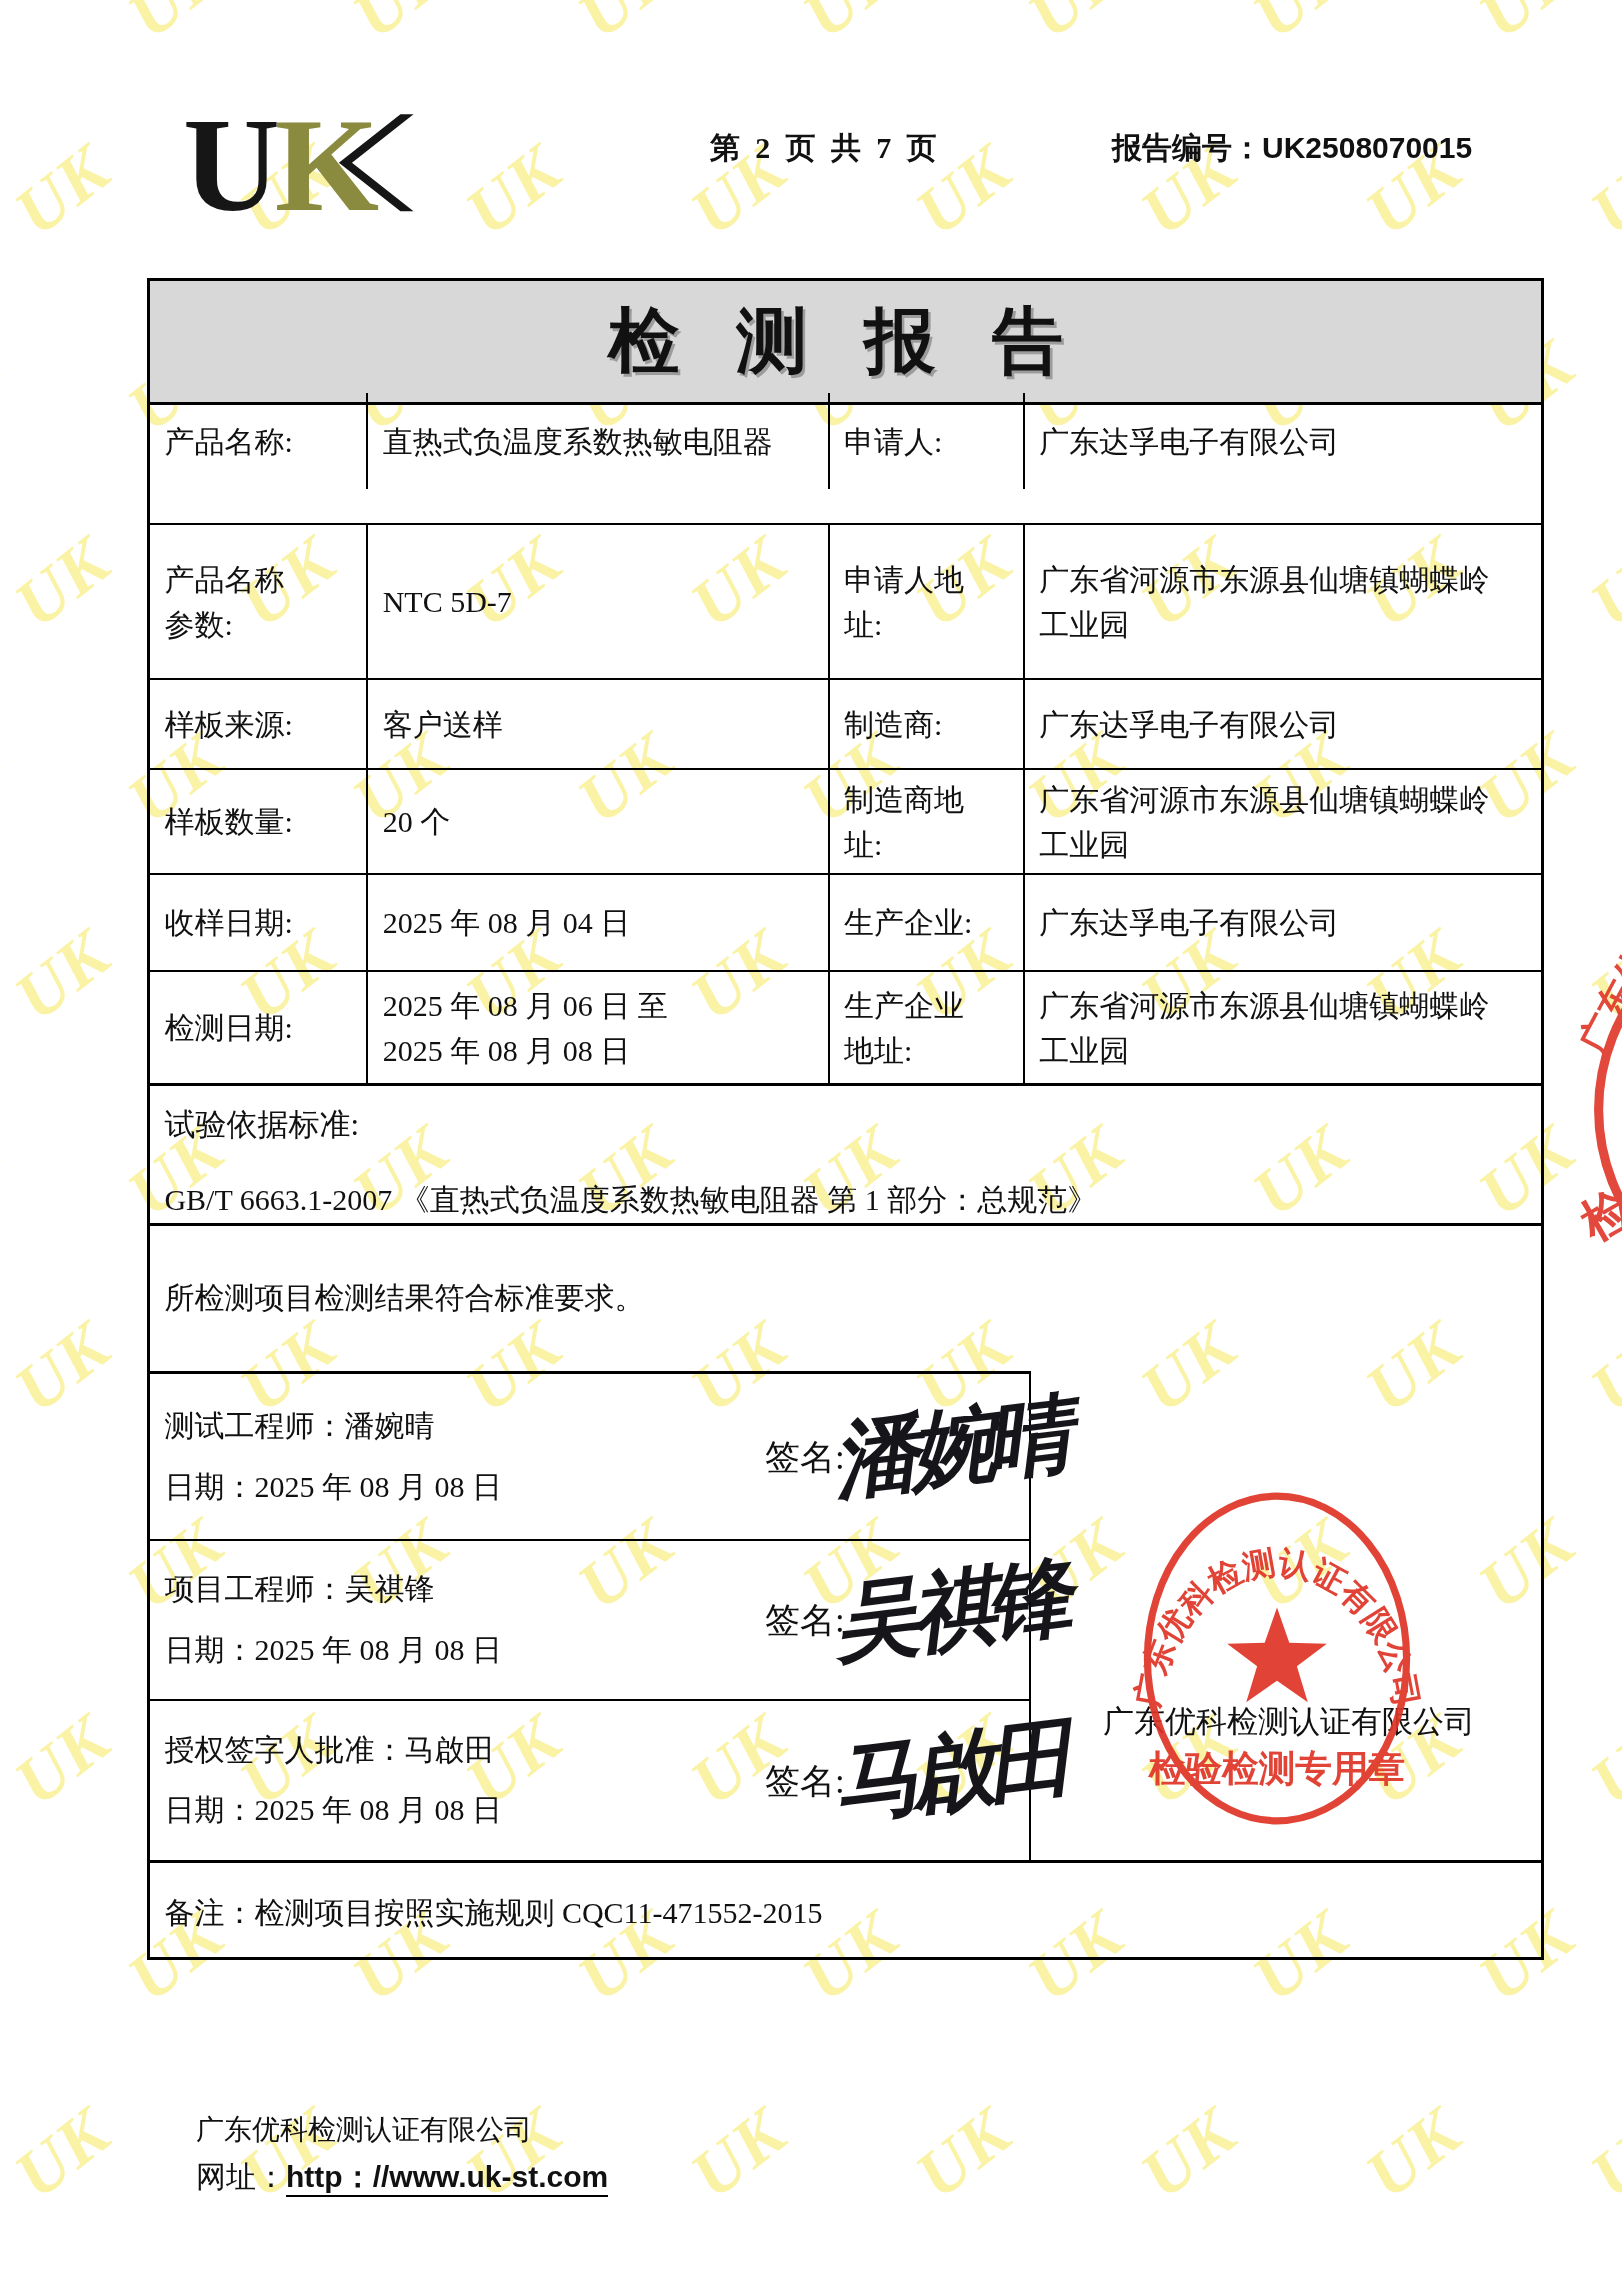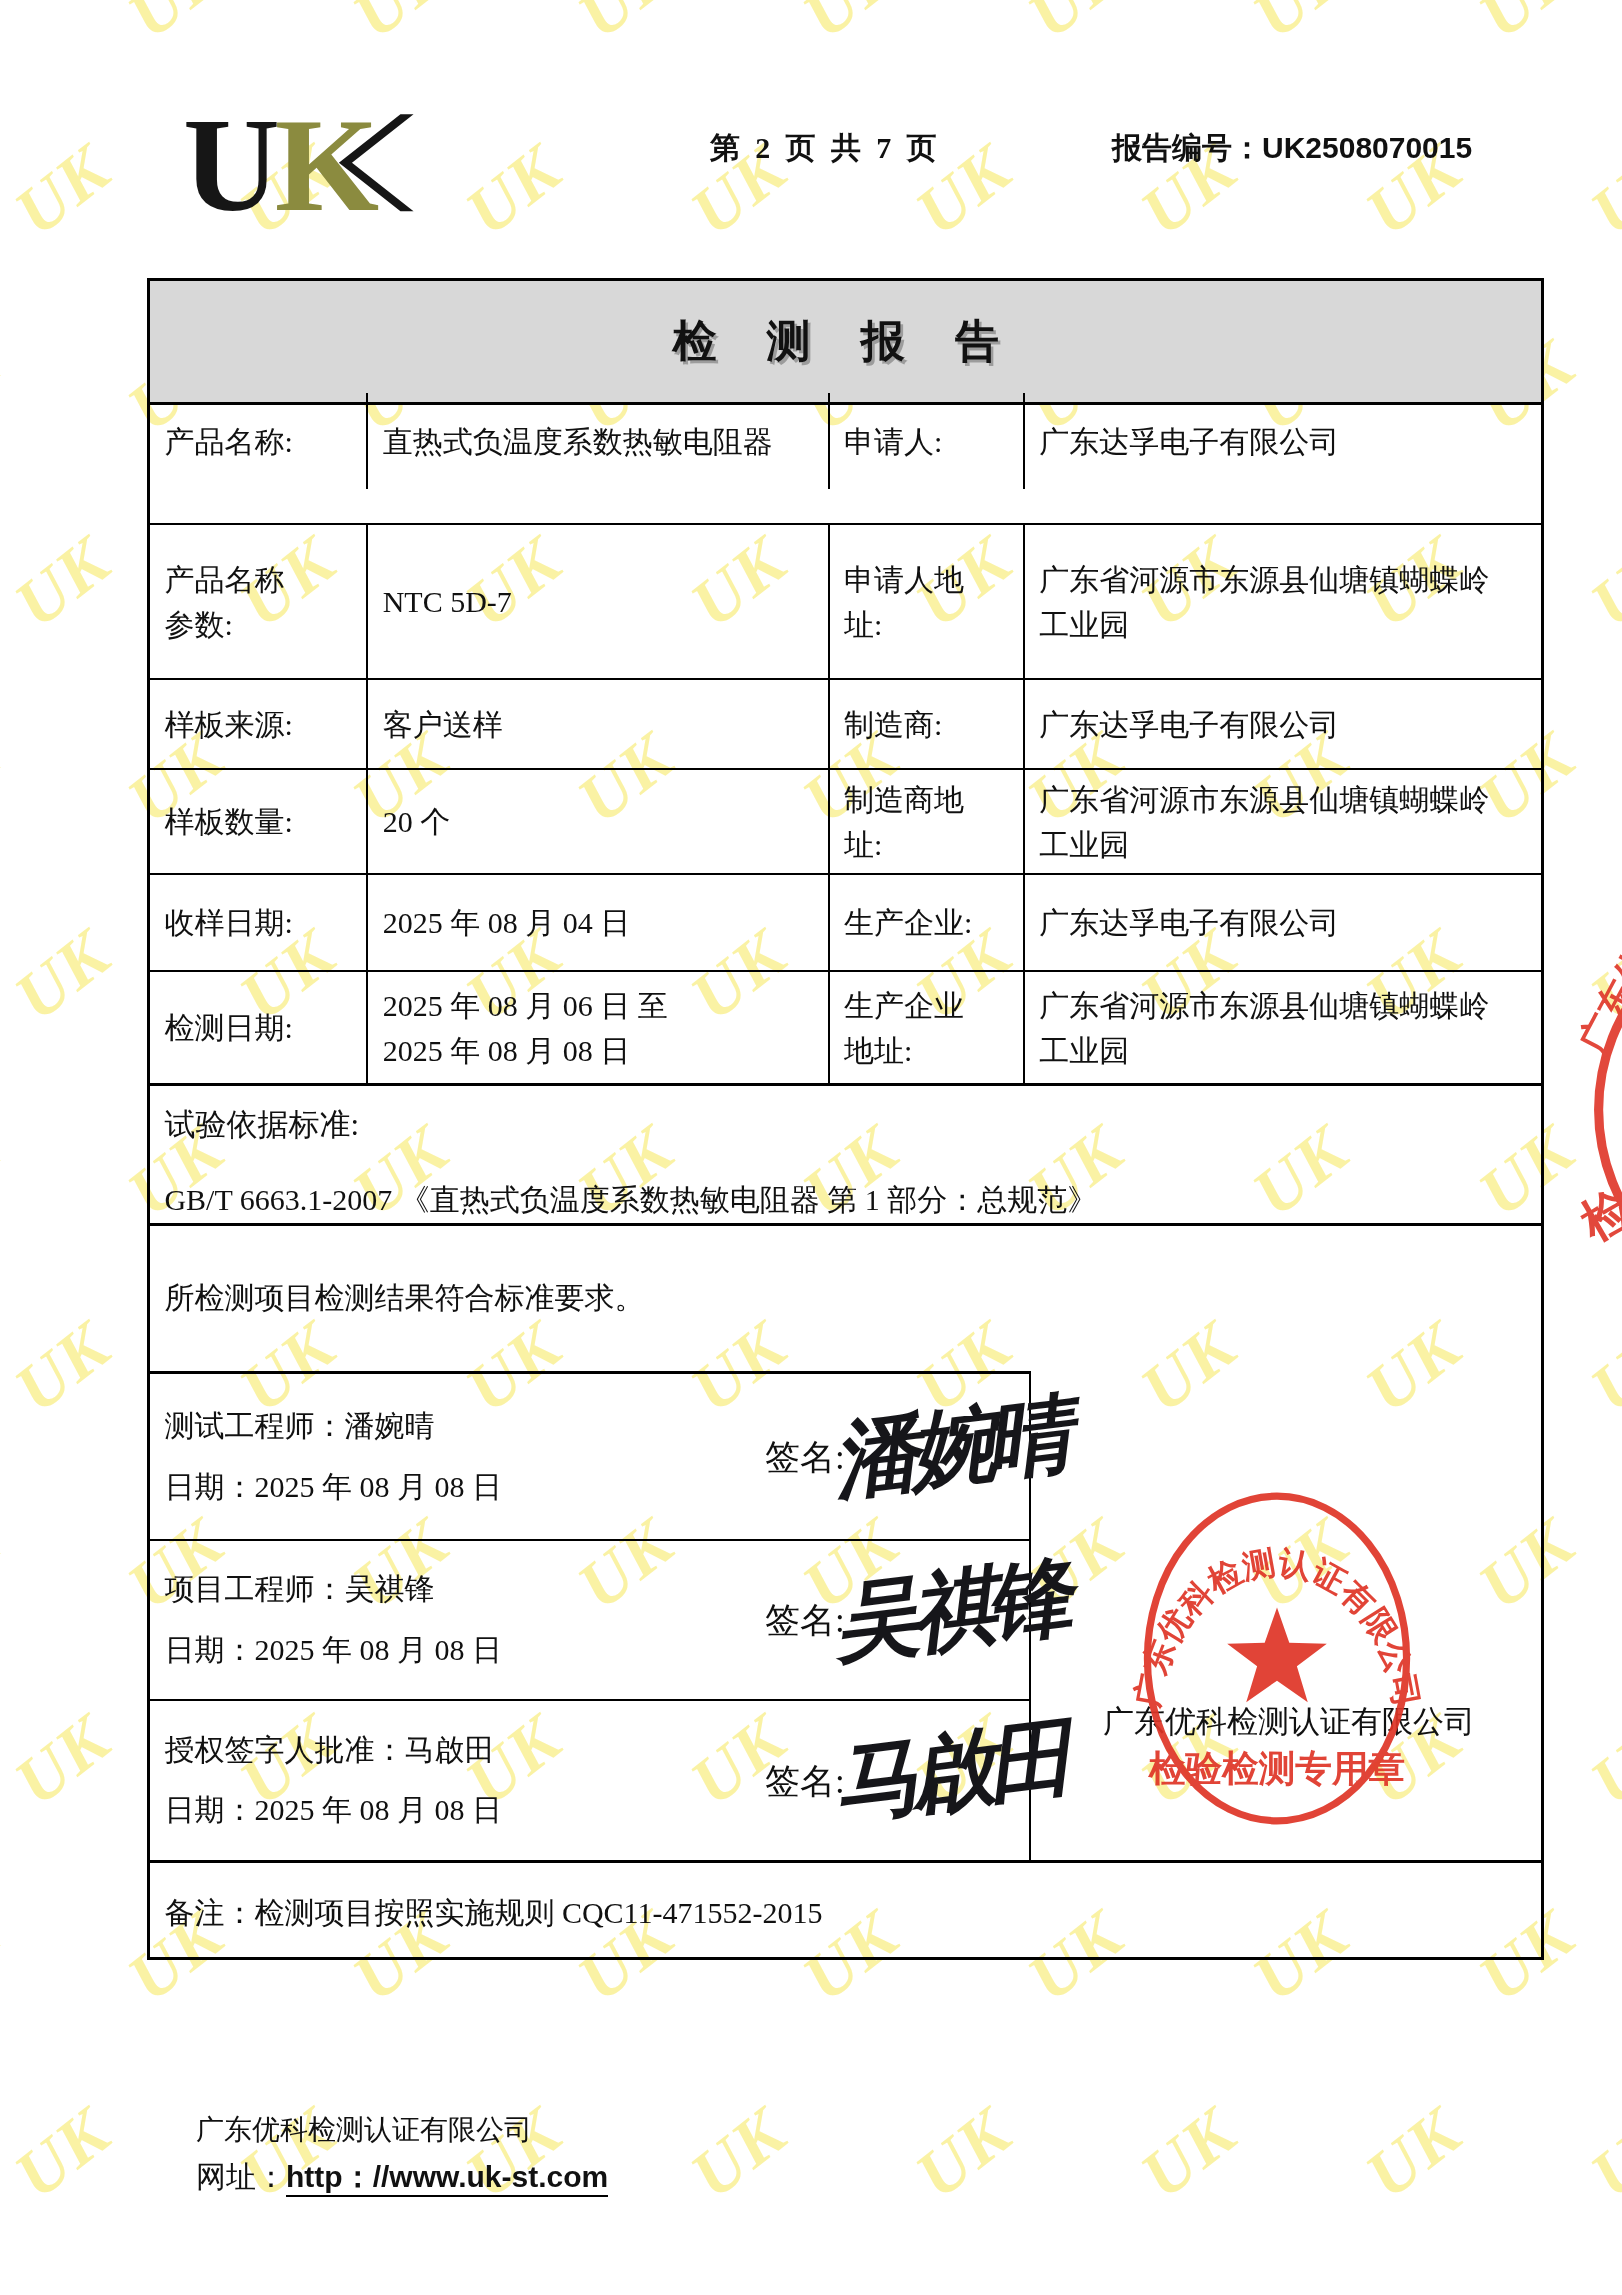--- a/index.html
+++ b/index.html
@@ -9,21 +9,21 @@
   #watermarks{position:absolute;inset:0;z-index:0;pointer-events:none;}
   .wm{position:absolute;font-family:"Liberation Serif","DejaVu Serif",serif;font-size:68px;font-style:italic;font-weight:700;letter-spacing:1.3px;color:rgba(249,240,148,0.85);transform:rotate(-38deg);user-select:none;}
   
   .hdr-logo{position:absolute;left:183px;top:105px;width:262px;height:115px;z-index:2;}
   .page-ind{position:absolute;left:710px;top:128px;font-size:30px;font-weight:700;z-index:2;letter-spacing:3.9px;}
   .report-no{position:absolute;left:1112px;top:128px;font-size:30px;font-weight:700;z-index:2;font-family:"Liberation Sans","DejaVu Sans",sans-serif;}
   .report-no .lbl{font-family:"Liberation Serif","DejaVu Serif",serif;}
   
   .rpt{position:absolute;left:147px;top:278px;width:1397px;height:1682px;border:3.9px solid #000;box-sizing:border-box;z-index:1;}
   .banner{position:absolute;left:0;top:0;width:100%;height:124px;background:#d8d8d8;border-bottom:3.9px solid #000;box-sizing:border-box;display:flex;align-items:center;justify-content:center;}
-  .banner .t{font-size:44px;font-weight:700;letter-spacing:19.6px;text-shadow:2.6px 3.3px 0 rgba(0,0,0,0.28);}
+  .banner .t{font-size:71px;font-weight:700;letter-spacing:19.6px;text-shadow:2.6px 3.3px 0 rgba(0,0,0,0.28);}
   .row{position:absolute;left:0;width:100%;box-sizing:border-box;display:flex;}
   .bt3{border-top:2px solid #000;} .bt6{border-top:3.9px solid #000;}
   .cell{box-sizing:border-box;display:flex;align-items:center;font-size:30px;line-height:1.5;white-space:pre-line;padding-left:14.4px;padding-right:6.5px;}
   .c1{width:219px;border-right:2px solid #000;}
   .c2{width:463px;border-right:2px solid #000;}
   .c3{width:196px;border-right:2px solid #000;}
   .c4{width:518px;}
   .sec{position:absolute;left:0;width:100%;box-sizing:border-box;padding:18.3px 0 0 14.4px;}
   .sec .h{font-size:31px;font-weight:400;}
   .sec .c{font-size:30px;margin-top:34px;}

